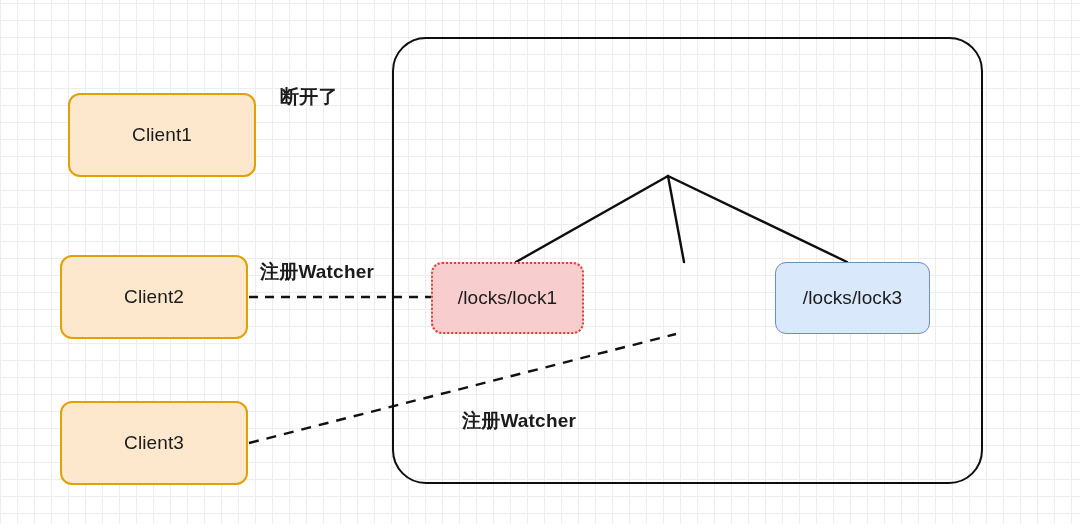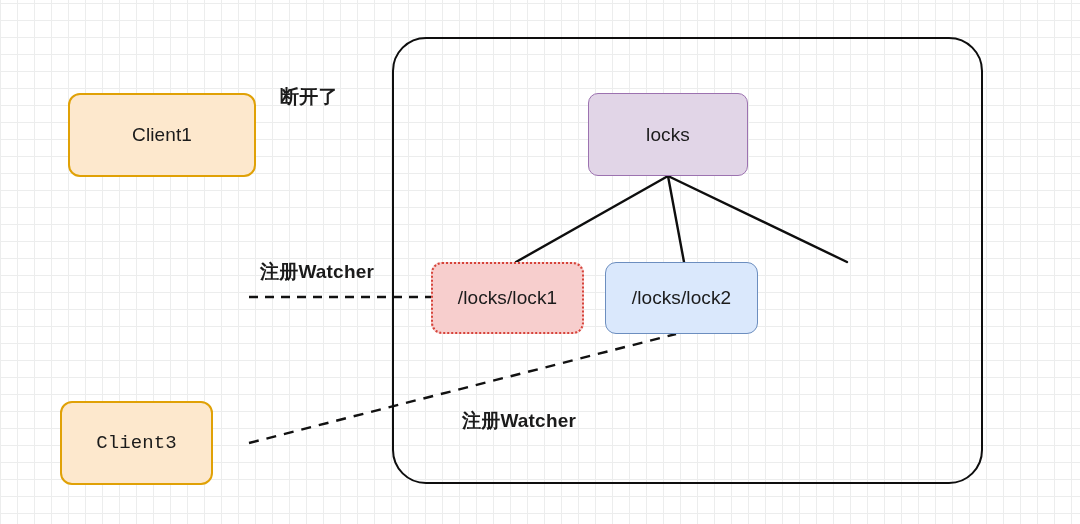--- a/index.html
+++ b/index.html
@@ -87,37 +87,37 @@
 
     <line x1="249" y1="443" x2="676" y2="334" stroke="#111111" stroke-width="2.4" stroke-dasharray="10 8" stroke-linecap="butt"></line>
   </svg>
 
   <div class="container-box" style="left:392px; top:37px; width:591px; height:447px;"></div>
 
   <div class="node client-node" style="left:68px; top:93px; width:188px; height:84px;">
     <span>Client1</span>
   </div>
 
+  <div class="node client-node" style="left:60px; top:255px; width:188px; height:84px;">
+    <span>Client2</span>
+  </div>
 
-  <div class="node client-node" style="left:60px; top:401px; width:153px; height:84px;font-family:Liberation Mono, monospace;">
+  <div class="node client-node" style="left:60px; top:401px; width:188px; height:84px;">
     <span>Client3</span>
   </div>
 
-  <div class="node root-node" style="left:588px; top:93px; width:160px; height:83px;">
-    <span>locks</span>
-  </div>
 
   <div class="node lock-red" style="left:431px; top:262px; width:153px; height:72px;">
     <span>/locks/lock1</span>
   </div>
 
-  <div class="node lock-blue" style="left:605px; top:262px; width:153px; height:72px;">
-    <span>/locks/lock2</span>
+
+  <div class="node lock-blue" style="left:775px; top:262px; width:155px; height:72px;">
+    <span>/locks/lock3</span>
   </div>
-
 
   <div class="annot" style="left:280px; top:84px;">断开了</div>
 
   <div class="annot" style="left:260px; top:259px;">注册Watcher</div>
 
   <div class="annot" style="left:462px; top:408px;">注册Watcher</div>
 
 </div>
 
 </body></html>

